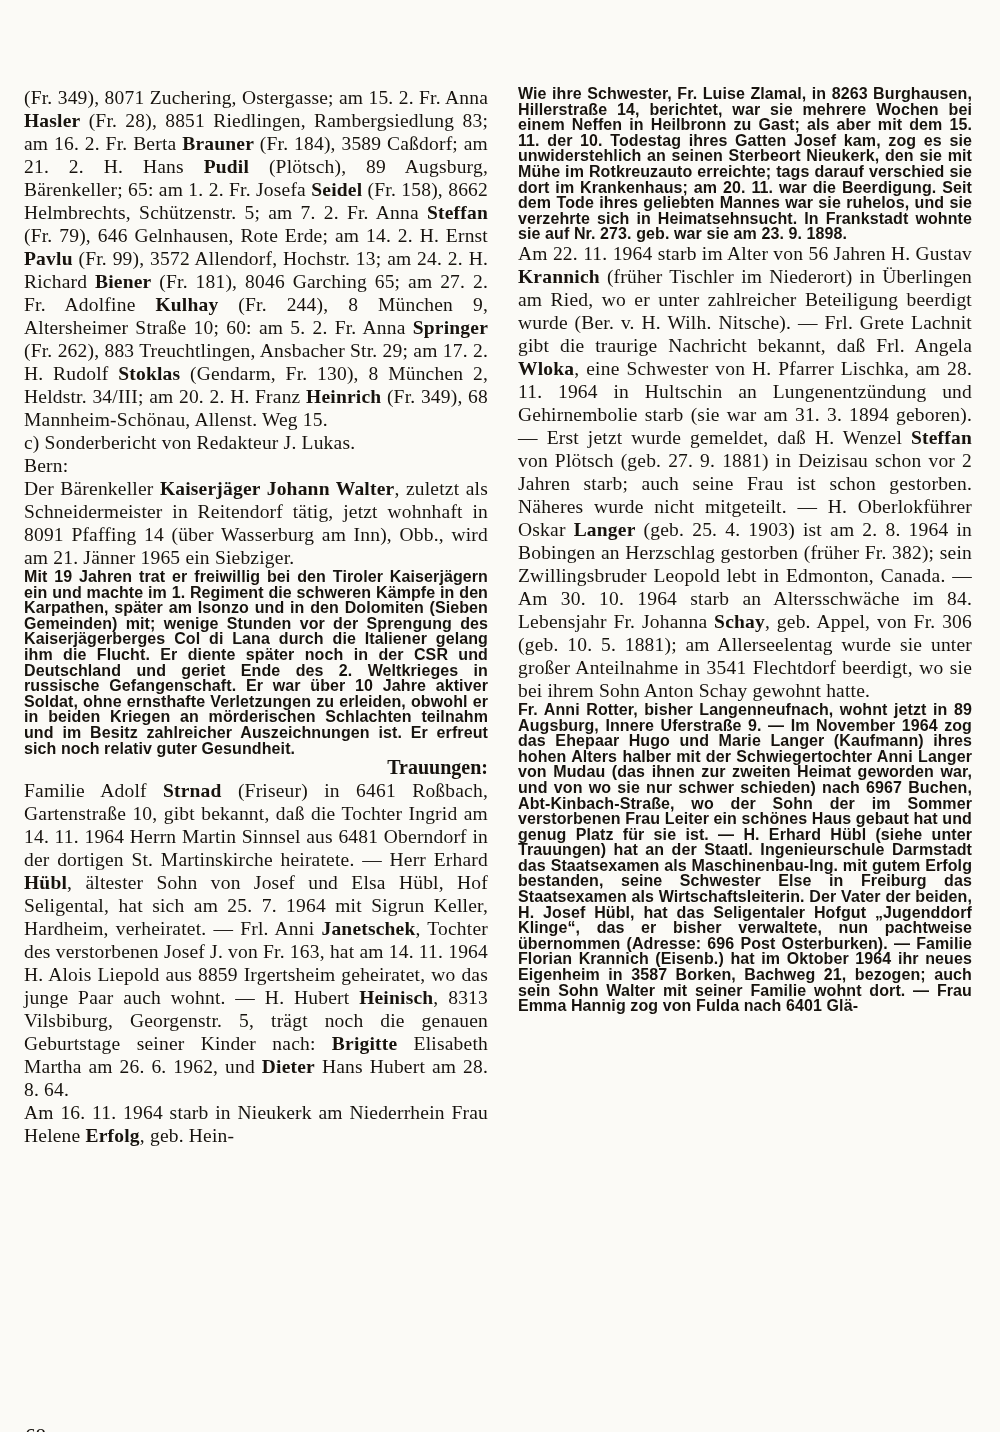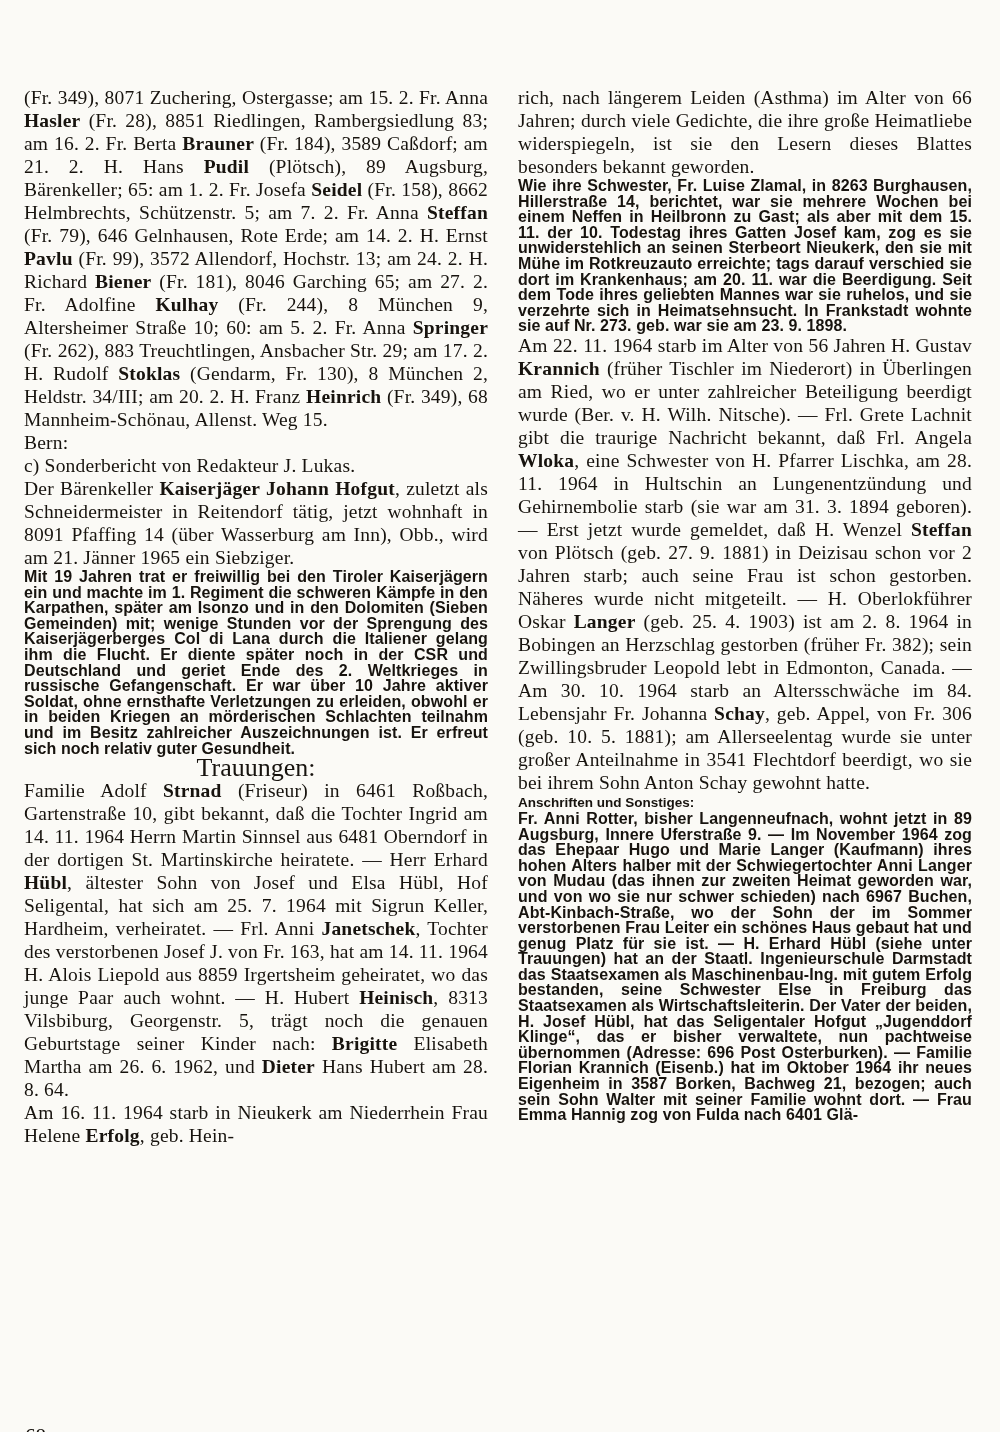--- a/index.html
+++ b/index.html
@@ -17,49 +17,47 @@
   p.body {
     font-family:"Liberation Serif", serif;
     font-size:19.5px; line-height:23px; letter-spacing:0.2px;
   }
   p.small {
     font-family:"Liberation Sans", sans-serif;
     font-size:16px; line-height:15.6px; font-weight:bold; letter-spacing:0.1px;
   }
   p.heading {
     font-family:"Liberation Serif", serif;
-    font-size:26px; line-height:23px; font-weight:normal; text-align:center;
+    font-size:20px; line-height:23px; font-weight:bold; text-align:right;
   }
   p.heading-small {
     font-family:"Liberation Sans", sans-serif;
     font-size:13.5px; line-height:17px; font-weight:bold; text-align:left;
   }
   .b { font-weight:bold; }
   .page-number {
     position:absolute; left:25px; top:1424px;
     font-family:"Liberation Serif", serif; font-size:21px; line-height:24px;
   }
 </style>
 </head>
 <body>
 
 <div class="page">
   <div class="columns">
     <div class="col col-left">
         <p class="para body"><span>(Fr. 349), 8071 Zuchering, Ostergasse; am 15. 2. Fr. Anna </span><span class="b">Hasler</span><span> (Fr. 28), 8851 Riedlingen, Rambergsiedlung 83; am 16. 2. Fr. Berta </span><span class="b">Brauner</span><span> (Fr. 184), 3589 Caßdorf; am 21. 2. H. Hans </span><span class="b">Pudil</span><span> (Plötsch), 89 Augsburg, Bärenkeller; 65: am 1. 2. Fr. Josefa </span><span class="b">Seidel</span><span> (Fr. 158), 8662 Helmbrechts, Schützenstr. 5; am 7. 2. Fr. Anna </span><span class="b">Steffan</span><span> (Fr. 79), 646 Gelnhausen, Rote Erde; am 14. 2. H. Ernst </span><span class="b">Pavlu</span><span> (Fr. 99), 3572 Allendorf, Hochstr. 13; am 24. 2. H. Richard </span><span class="b">Biener</span><span> (Fr. 181), 8046 Garching 65; am 27. 2. Fr. Adolfine </span><span class="b">Kulhay</span><span> (Fr. 244), 8 München 9, Altersheimer Straße 10; 60: am 5. 2. Fr. Anna </span><span class="b">Springer</span><span> (Fr. 262), 883 Treuchtlingen, Ansbacher Str. 29; am 17. 2. H. Rudolf </span><span class="b">Stoklas</span><span> (Gendarm, Fr. 130), 8 München 2, Heldstr. 34/III; am 20. 2. H. Franz </span><span class="b">Heinrich</span><span> (Fr. 349), 68 Mannheim-Schönau, Allenst. Weg 15.</span></p>
+        <p class="para body"><span>c) Sonderbericht von Redakteur J. Lukas.</span></p>
         <p class="para body"><span>Bern:</span></p>
-        <p class="para body"><span>c) Sonderbericht von Redakteur J. Lukas.</span></p>
-        <p class="para body"><span>Der Bärenkeller </span><span class="b">Kaiserjäger Johann Hofgut</span><span>, zuletzt als Schneidermeister in Reitendorf tätig, jetzt wohnhaft in 8091 Pfaffing 14 (über Wasserburg am Inn), Obb., wird am 21. Jänner 1965 ein Siebziger.</span></p>
+        <p class="para body"><span>Der Bärenkeller </span><span class="b">Kaiserjäger Johann Walter</span><span>, zuletzt als Schneidermeister in Reitendorf tätig, jetzt wohnhaft in 8091 Pfaffing 14 (über Wasserburg am Inn), Obb., wird am 21. Jänner 1965 ein Siebziger.</span></p>
         <p class="para small"><span>Mit 19 Jahren trat er freiwillig bei den Tiroler Kaiserjägern ein und machte im 1. Regiment die schweren Kämpfe in den Karpathen, später am Isonzo und in den Dolomiten (Sieben Gemeinden) mit; wenige Stunden vor der Sprengung des Kaiserjägerberges Col di Lana durch die Italiener gelang ihm die Flucht. Er diente später noch in der CSR und Deutschland und geriet Ende des 2. Weltkrieges in russische Gefangenschaft. Er war über 10 Jahre aktiver Soldat, ohne ernsthafte Verletzungen zu erleiden, obwohl er in beiden Kriegen an mörderischen Schlachten teilnahm und im Besitz zahlreicher Auszeichnungen ist. Er erfreut sich noch relativ guter Gesundheit.</span></p>
         <p class="para heading"><span>Trauungen:</span></p>
         <p class="para body"><span>Familie Adolf </span><span class="b">Strnad</span><span> (Friseur) in 6461 Roßbach, Gartenstraße 10, gibt bekannt, daß die Tochter Ingrid am 14. 11. 1964 Herrn Martin Sinnsel aus 6481 Oberndorf in der dortigen St. Martinskirche heiratete. — Herr Erhard </span><span class="b">Hübl</span><span>, ältester Sohn von Josef und Elsa Hübl, Hof Seligental, hat sich am 25. 7. 1964 mit Sigrun Keller, Hardheim, verheiratet. — Frl. Anni </span><span class="b">Janetschek</span><span>, Tochter des verstorbenen Josef J. von Fr. 163, hat am 14. 11. 1964 H. Alois Liepold aus 8859 Irgertsheim geheiratet, wo das junge Paar auch wohnt. — H. Hubert </span><span class="b">Heinisch</span><span>, 8313 Vilsbiburg, Georgenstr. 5, trägt noch die genauen Geburtstage seiner Kinder nach: </span><span class="b">Brigitte</span><span> Elisabeth Martha am 26. 6. 1962, und </span><span class="b">Dieter</span><span> Hans Hubert am 28. 8. 64.</span></p>
         <p class="para body"><span>Am 16. 11. 1964 starb in Nieukerk am Niederrhein Frau Helene </span><span class="b">Erfolg</span><span>, geb. Hein-</span></p>
       </div>
     <div class="col col-right">
-        <p class="para body"><span>rich, nach längerem Leiden (Asthma) im Alter von 66 Jahren; durch viele Gedichte, die ihre große Heimatliebe widerspiegeln, ist sie den Lesern dieses Blattes besonders bekannt geworden.</span></p>
         <p class="para small"><span>Wie ihre Schwester, Fr. Luise Zlamal, in 8263 Burghausen, Hillerstraße 14, berichtet, war sie mehrere Wochen bei einem Neffen in Heilbronn zu Gast; als aber mit dem 15. 11. der 10. Todestag ihres Gatten Josef kam, zog es sie unwiderstehlich an seinen Sterbeort Nieukerk, den sie mit Mühe im Rotkreuzauto erreichte; tags darauf verschied sie dort im Krankenhaus; am 20. 11. war die Beerdigung. Seit dem Tode ihres geliebten Mannes war sie ruhelos, und sie verzehrte sich in Heimatsehnsucht. In Frankstadt wohnte sie auf Nr. 273. geb. war sie am 23. 9. 1898.</span></p>
         <p class="para body"><span>Am 22. 11. 1964 starb im Alter von 56 Jahren H. Gustav </span><span class="b">Krannich</span><span> (früher Tischler im Niederort) in Überlingen am Ried, wo er unter zahlreicher Beteiligung beerdigt wurde (Ber. v. H. Wilh. Nitsche). — Frl. Grete Lachnit gibt die traurige Nachricht bekannt, daß Frl. Angela </span><span class="b">Wloka</span><span>, eine Schwester von H. Pfarrer Lischka, am 28. 11. 1964 in Hultschin an Lungenentzündung und Gehirnembolie starb (sie war am 31. 3. 1894 geboren). — Erst jetzt wurde gemeldet, daß H. Wenzel </span><span class="b">Steffan</span><span> von Plötsch (geb. 27. 9. 1881) in Deizisau schon vor 2 Jahren starb; auch seine Frau ist schon gestorben. Näheres wurde nicht mitgeteilt. — H. Oberlokführer Oskar </span><span class="b">Langer</span><span> (geb. 25. 4. 1903) ist am 2. 8. 1964 in Bobingen an Herzschlag gestorben (früher Fr. 382); sein Zwillingsbruder Leopold lebt in Edmonton, Canada. — Am 30. 10. 1964 starb an Altersschwäche im 84. Lebensjahr Fr. Johanna </span><span class="b">Schay</span><span>, geb. Appel, von Fr. 306 (geb. 10. 5. 1881); am Allerseelentag wurde sie unter großer Anteilnahme in 3541 Flechtdorf beerdigt, wo sie bei ihrem Sohn Anton Schay gewohnt hatte.</span></p>
-        <p class="para heading-small"><span>Anschriften und Sonstiges:</span></p>
         <p class="para small"><span>Fr. Anni </span><span class="b">Rotter</span><span>, bisher Langenneufnach, wohnt jetzt in 89 Augsburg, Innere Uferstraße 9. — Im November 1964 zog das Ehepaar Hugo und Marie </span><span class="b">Langer</span><span> (Kaufmann) ihres hohen Alters halber mit der Schwiegertochter Anni Langer von Mudau (das ihnen zur zweiten Heimat geworden war, und von wo sie nur schwer schieden) nach 6967 Buchen, Abt-Kinbach-Straße, wo der Sohn der im Sommer verstorbenen Frau Leiter ein schönes Haus gebaut hat und genug Platz für sie ist. — H. Erhard </span><span class="b">Hübl</span><span> (siehe unter Trauungen) hat an der Staatl. Ingenieurschule Darmstadt das Staatsexamen als Maschinenbau-Ing. mit gutem Erfolg bestanden, seine Schwester Else in Freiburg das Staatsexamen als Wirtschaftsleiterin. Der Vater der beiden, H. Josef Hübl, hat das Seligentaler Hofgut „Jugenddorf Klinge“, das er bisher verwaltete, nun pachtweise übernommen (Adresse: 696 Post Osterburken). — Familie Florian </span><span class="b">Krannich</span><span> (Eisenb.) hat im Oktober 1964 ihr neues Eigenheim in 3587 Borken, Bachweg 21, bezogen; auch sein Sohn Walter mit seiner Familie wohnt dort. — Frau Emma </span><span class="b">Hannig</span><span> zog von Fulda nach 6401 Glä-</span></p>
       </div>
   </div>
   <div class="page-number">68</div>
 </div>
 
 </body></html>

